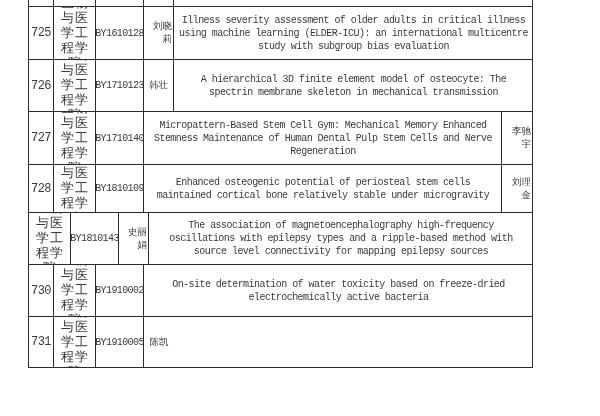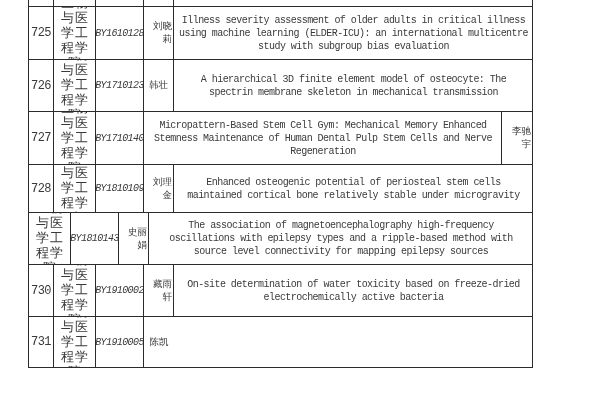--- a/index.html
+++ b/index.html
@@ -55,21 +55,20 @@
     letter-spacing: 1px;
     padding: 1px 2px 1px 3px;
     word-break: break-all;
   }
   .c-id {
     width: 48px;
     justify-content: center;
     font-size: 10px;
     letter-spacing: -0.6px;
     white-space: nowrap;
-    font-style: italic;
   }
   .c-name {
     width: 30px;
     justify-content: center;
     text-align: right;
     font-size: 9.5px;
     letter-spacing: 0;
     padding: 0 1px;
     word-break: break-all;
   }
@@ -122,36 +121,35 @@
       <div class="cell c-dept">生物与医学工程学院</div>
       <div class="cell c-id">BY1710140</div>
       <div class="cell c-title">Micropattern-Based Stem Cell Gym: Mechanical Memory Enhanced Stemness Maintenance of Human Dental Pulp Stem Cells and Nerve Regeneration</div>
       <div class="cell c-name">李驰宇</div>
     </div>
 
     <div class="row" style="height:48px">
       <div class="cell c-no">728</div>
       <div class="cell c-dept">生物与医学工程学院</div>
       <div class="cell c-id">BY1810109</div>
+      <div class="cell c-title">Enhanced osteogenic potential of periosteal stem cells maintained cortical bone relatively stable under microgravity</div>
       <div class="cell c-name">刘理金</div>
-      <div class="cell c-title">Enhanced osteogenic potential of periosteal stem cells maintained cortical bone relatively stable under microgravity</div>
     </div>
 
     <div class="row" style="height:52px">
       <div class="cell c-dept">生物与医学工程学院</div>
       <div class="cell c-id">BY1810143</div>
       <div class="cell c-name">史丽娟</div>
       <div class="cell c-title">The association of magnetoencephalography high-frequency oscillations with epilepsy types and a ripple-based method with source level connectivity for mapping epilepsy sources</div>
     </div>
 
     <div class="row" style="height:52px">
       <div class="cell c-no">730</div>
       <div class="cell c-dept">生物与医学工程学院</div>
       <div class="cell c-id">BY1910002</div>
-      <div class="cell c-name">藏雨轩</div>
       <div class="cell c-title">On-site determination of water toxicity based on freeze-dried electrochemically active bacteria</div>
     </div>
 
     <div class="row" style="height:51px">
       <div class="cell c-no">731</div>
       <div class="cell c-dept">生物与医学工程学院</div>
       <div class="cell c-id">BY1910005</div>
       <div class="cell c-name">陈凯</div>
     </div>
 

